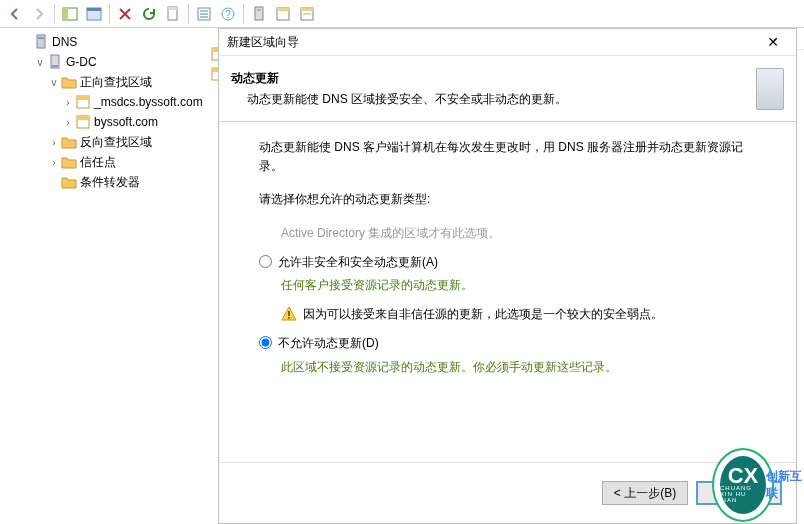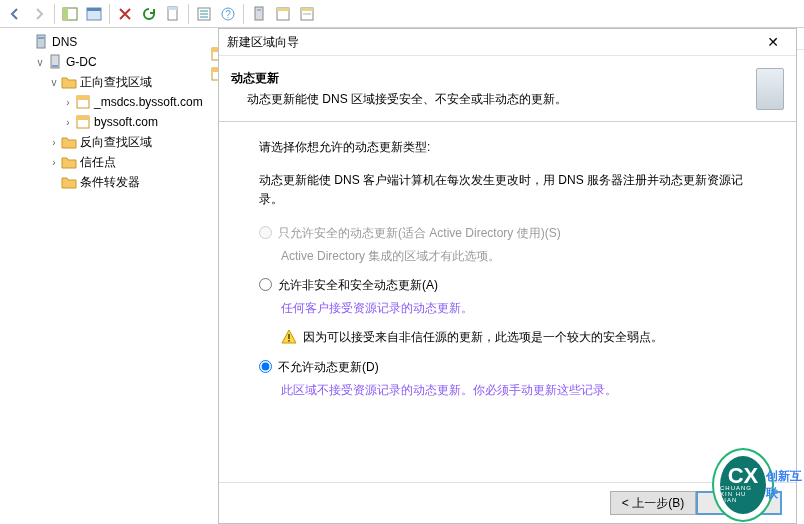--- a/index.html
+++ b/index.html
@@ -115,30 +115,31 @@
     width: 28px; height: 42px;
     background: linear-gradient(#e9eef3,#c9d3db);
     border: 1px solid #a8b3bd; border-radius: 2px;
     margin-left: 8px;
   }
   .dlg-body { flex: 1; padding: 16px 40px 8px 40px; font-size: 12px; line-height: 1.6; }
   .para { margin-bottom: 14px; }
   .opt { display: flex; align-items: flex-start; margin-bottom: 4px; }
   .opt input[type=radio] { margin: 2px 6px 0 0; }
   .opt-label {}
-  .opt-sub { padding-left: 22px; margin-bottom: 10px; color: #8b5cf6; }
+  .opt-sub { padding-left: 22px; margin-bottom: 10px; color: #4d7c0f; }
   .opt-warn-row { display: flex; align-items: flex-start; padding-left: 22px; margin-bottom: 10px; }
   .warn-ico { margin-right: 6px; margin-top:1px; }
   .disabled { color: #9a9a9a; }
   .opt.disabled input { }
   .dlg-btnbar {
     border-top: 1px solid #e0e0e0;
-    padding: 8px 14px;
+    padding: 18px 14px;
     display: flex;
     justify-content: flex-end;
+    gap: 8px;
   }
   .wiz-btn {
     min-width: 86px;
     height: 24px;
     border: 1px solid #adadad;
     background: #e1e1e1;
     font-size: 12px;
     display: flex;
     align-items: center;
     justify-content: center;
@@ -365,27 +366,23 @@
     </div>
   </div>
   <div class="dlg-header">
     <div class="texts">
       <div class="dlg-heading">动态更新</div>
       <div class="dlg-sub">动态更新能使 DNS 区域接受安全、不安全或非动态的更新。</div>
     </div>
     <div class="server-badge"></div>
   </div>
   <div class="dlg-body">
+    <div class="para">动态更新能使 DNS 客户端计算机在每次发生更改时，用 DNS 服务器注册并动态更新资源记录。</div>
     <div class="para">请选择你想允许的动态更新类型:</div>
-    <div class="para">动态更新能使 DNS 客户端计算机在每次发生更改时，用 DNS 服务器注册并动态更新资源记录。</div>
-
-    <label class="opt disabled">
-      <input type="radio" name="dyn" disabled="" style="">
-      <span class="opt-label">只允许安全的动态更新(适合 Active Directory 使用)(S)</span>
-    </label>
+
     <div class="opt-sub disabled">Active Directory 集成的区域才有此选项。</div>
 
     <label class="opt">
       <input type="radio" name="dyn" style="">
       <span class="opt-label">允许非安全和安全动态更新(A)</span>
     </label>
     <div class="opt-sub">任何客户接受资源记录的动态更新。</div>
     <div class="opt-warn-row">
       <svg class="warn-ico" width="16" height="16" viewBox="0 0 16 16">
         <path d="M8 1 L15 14 H1 Z" fill="#ffd54a" stroke="#c59a00"></path>

